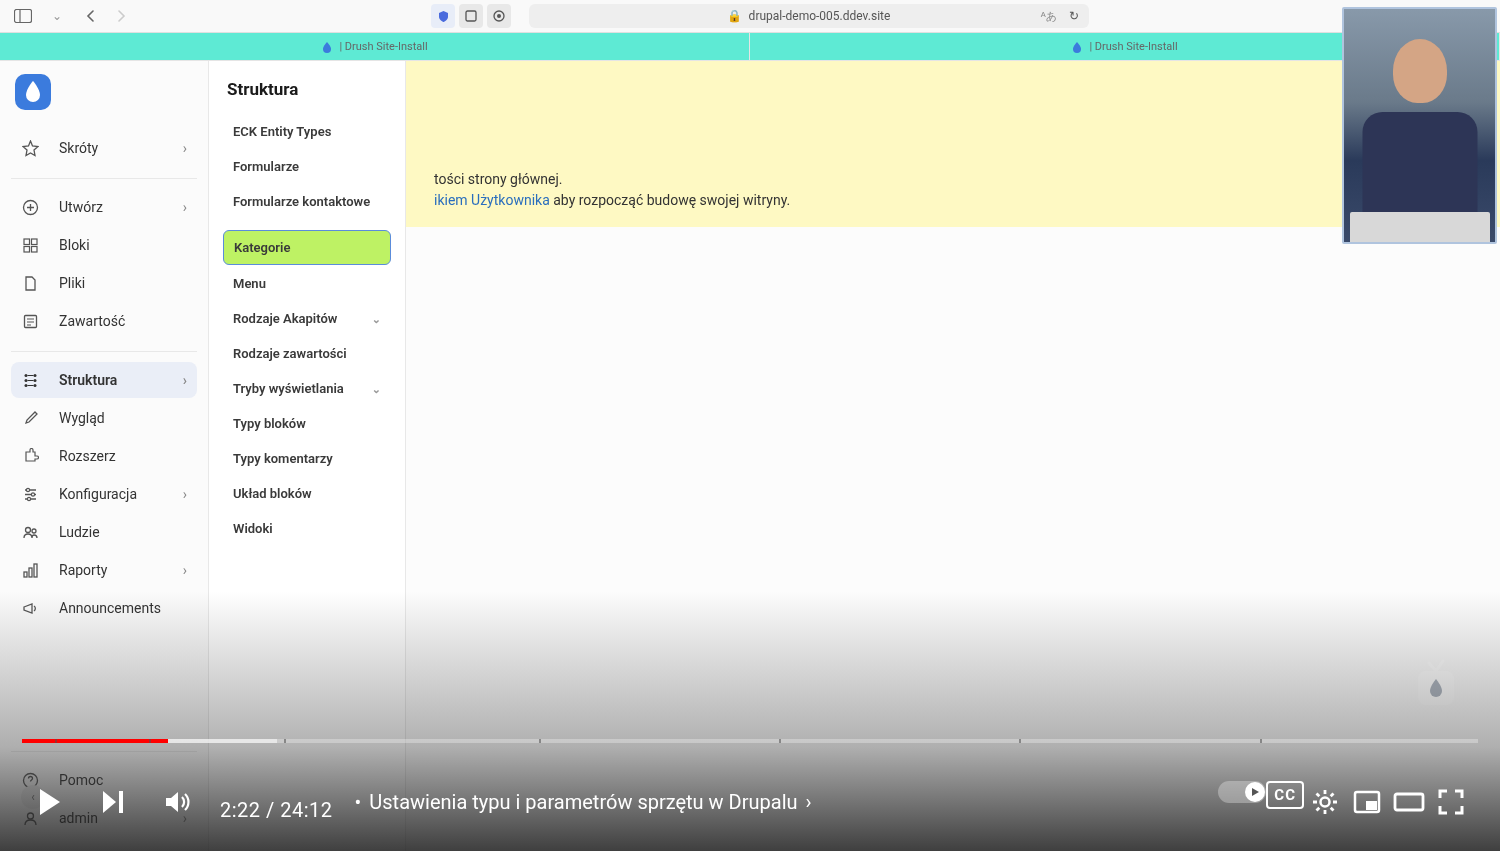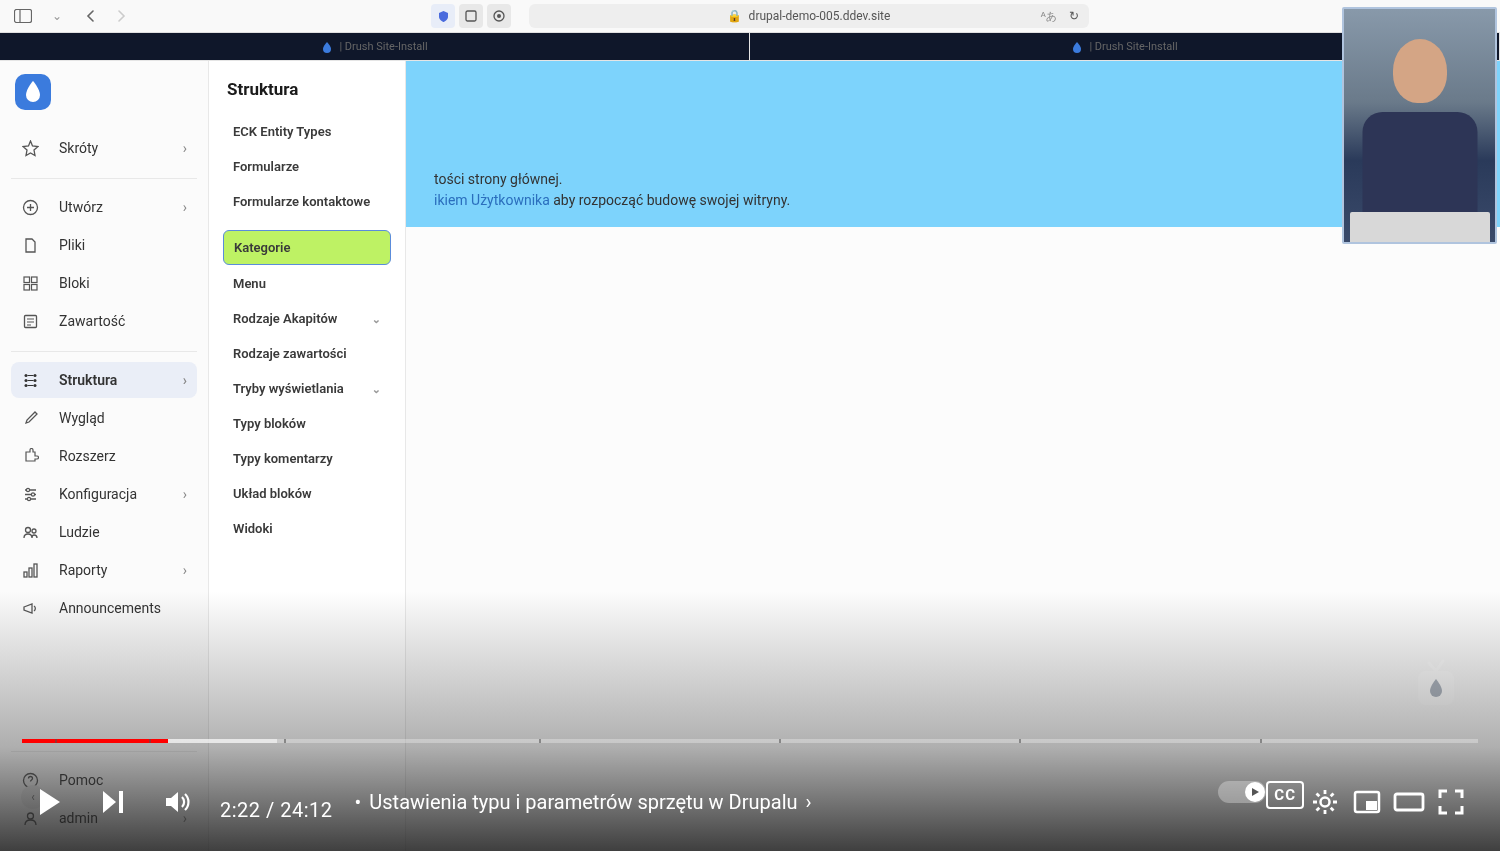--- a/index.html
+++ b/index.html
@@ -9,21 +9,21 @@
 .browser-chrome { height: 33px; background: #f9f9f9; border-bottom: 1px solid #e0e0e0; display: flex; align-items: center; padding: 0 12px; gap: 12px; }
 .chrome-btn { width: 22px; height: 22px; display: flex; align-items: center; justify-content: center; color: #666; }
 .chrome-nav { display: flex; gap: 8px; }
 .chrome-center { flex: 1; display: flex; align-items: center; justify-content: center; gap: 8px; }
 .chrome-toolbar { display: flex; gap: 4px; margin-right: 10px; }
 .chrome-tb-btn { width: 24px; height: 24px; background: #e8e8e8; border-radius: 4px; display: flex; align-items: center; justify-content: center; color: #555; font-size: 12px; }
 .url-bar { flex: 0 0 560px; height: 24px; background: #eeeeee; border-radius: 6px; display: flex; align-items: center; justify-content: center; padding: 0 16px; font-size: 12px; color: #555; gap: 6px; position: relative; }
 .url-bar .right-icons { position: absolute; right: 10px; display: flex; gap: 12px; }
 
 
-.tab-bar { height: 28px; background: #0f172a; border-bottom: 1px solid #e5e5e5; display: flex; }
+.tab-bar { height: 28px; background: #5eead4; border-bottom: 1px solid #e5e5e5; display: flex; }
 .tab { flex: 1; display: flex; align-items: center; justify-content: center; font-size: 11px; color: #666; gap: 6px; border-right: 1px solid #e5e5e5; }
 .tab .tab-icon { width: 12px; height: 12px; }
 
 
 .app { display: flex; height: calc(100% - 61px); position: relative; }
 .sidebar { width: 209px; background: #fbfbfb; border-right: 1px solid #e8e8e8; display: flex; flex-direction: column; padding: 13px 11px; }
 .drupal-logo { width: 36px; height: 36px; background: #3b7bdd; border-radius: 10px; display: flex; align-items: center; justify-content: center; margin-bottom: 20px; margin-left: 4px; }
 .nav-item { display: flex; align-items: center; padding: 9px 10px; border-radius: 8px; color: #333; font-size: 14px; cursor: pointer; gap: 20px; margin-bottom: 2px; }
 .nav-item.active { background: #eaeef7; font-weight: 600; }
 .nav-item .icon { width: 18px; height: 18px; color: #555; display: flex; align-items: center; justify-content: center; flex-shrink: 0; }
@@ -35,21 +35,21 @@
 
 
 .submenu { width: 197px; background: #fff; border-right: 1px solid #e8e8e8; padding: 18px 14px; }
 .submenu-title { font-weight: 700; font-size: 17px; color: #1a1a1a; margin-bottom: 16px; padding-left: 4px; }
 .submenu-item { padding: 9px 10px; font-size: 13px; color: #3a3a3a; font-weight: 600; border-radius: 6px; cursor: pointer; display: flex; align-items: flex-end; justify-content: space-between; margin-bottom: 2px; }
 .submenu-item.highlighted { border: 1.5px solid #5b8cdb; border-radius: 6px; background: #bef264; margin-top: 12px; }
 .submenu-item .chev { color: #999; font-size: 11px; }
 
 
 .content { flex: 1; background: #fcfcfc; padding: 18px 28px; }
-.content-header { background: #7dd3fc; margin: -18px -28px 18px -28px; padding: 20px 28px 16px 28px; }
+.content-header { background: #fef9c3; margin: -18px -28px 18px -28px; padding: 20px 28px 16px 28px; }
 .content-text { font-size: 14px; color: #333; line-height: 1.5; }
 .content-text a { color: #2a6ebd; text-decoration: none; }
 
 
 .webcam { position: absolute; top: 7px; right: 3px; width: 155px; height: 237px; background: #7a7a7a; border: 2px solid #b0c4de; border-radius: 2px; overflow: hidden; }
 .webcam-person { width: 100%; height: 100%; background: linear-gradient(180deg, #8899aa 0%, #6a7a8a 40%, #2a3a5a 65%, #3a4a6a 100%); position: relative; }
 .webcam-head { position: absolute; top: 30px; left: 50%; transform: translateX(-50%); width: 54px; height: 64px; background: #d4a585; border-radius: 50% 50% 45% 45%; }
 .webcam-body { position: absolute; bottom: 20px; left: 50%; transform: translateX(-50%); width: 115px; height: 110px; background: #2d3556; border-radius: 20px 20px 0 0; }
 .webcam-laptop { position: absolute; bottom: 0; left: 50%; transform: translateX(-50%); width: 140px; height: 30px; background: #d8d8d8; border-radius: 2px 2px 0 0; }
 
@@ -167,35 +167,35 @@
             <circle cx="8.5" cy="8.5" r="7" fill="none" stroke="currentColor" stroke-width="1.3"></circle>
             <path d="M8.5 5 V12 M5 8.5 H12" stroke="currentColor" stroke-width="1.3"></path>
           </svg>
         </span>
       <span class="label">Utwórz</span>
       <span class="chev">›</span>
     </div>
     <div class="nav-item">
       <span class="icon">
           <svg width="17" height="17" viewBox="0 0 17 17">
-            <path d="M4 2 H10 L13 5 V15 H4 Z" fill="none" stroke="currentColor" stroke-width="1.3"></path>
-          </svg>
-        </span>
-      <span class="label">Pliki</span>
-    </div>
-    <div class="nav-item">
-      <span class="icon">
-          <svg width="17" height="17" viewBox="0 0 17 17">
             <rect x="2" y="2" width="5.5" height="5.5" fill="none" stroke="currentColor" stroke-width="1.2"></rect>
             <rect x="9.5" y="2" width="5.5" height="5.5" fill="none" stroke="currentColor" stroke-width="1.2"></rect>
             <rect x="2" y="9.5" width="5.5" height="5.5" fill="none" stroke="currentColor" stroke-width="1.2"></rect>
             <rect x="9.5" y="9.5" width="5.5" height="5.5" fill="none" stroke="currentColor" stroke-width="1.2"></rect>
           </svg>
         </span>
       <span class="label">Bloki</span>
+    </div>
+    <div class="nav-item">
+      <span class="icon">
+          <svg width="17" height="17" viewBox="0 0 17 17">
+            <path d="M4 2 H10 L13 5 V15 H4 Z" fill="none" stroke="currentColor" stroke-width="1.3"></path>
+          </svg>
+        </span>
+      <span class="label">Pliki</span>
     </div>
     <div class="nav-item">
       <span class="icon">
           <svg width="17" height="17" viewBox="0 0 17 17">
             <rect x="2.5" y="2.5" width="12" height="12" rx="1" fill="none" stroke="currentColor" stroke-width="1.3"></rect>
             <path d="M5 6 H12 M5 9 H12 M5 12 H9" stroke="currentColor" stroke-width="1.2"></path>
           </svg>
         </span>
       <span class="label">Zawartość</span>
     </div>

